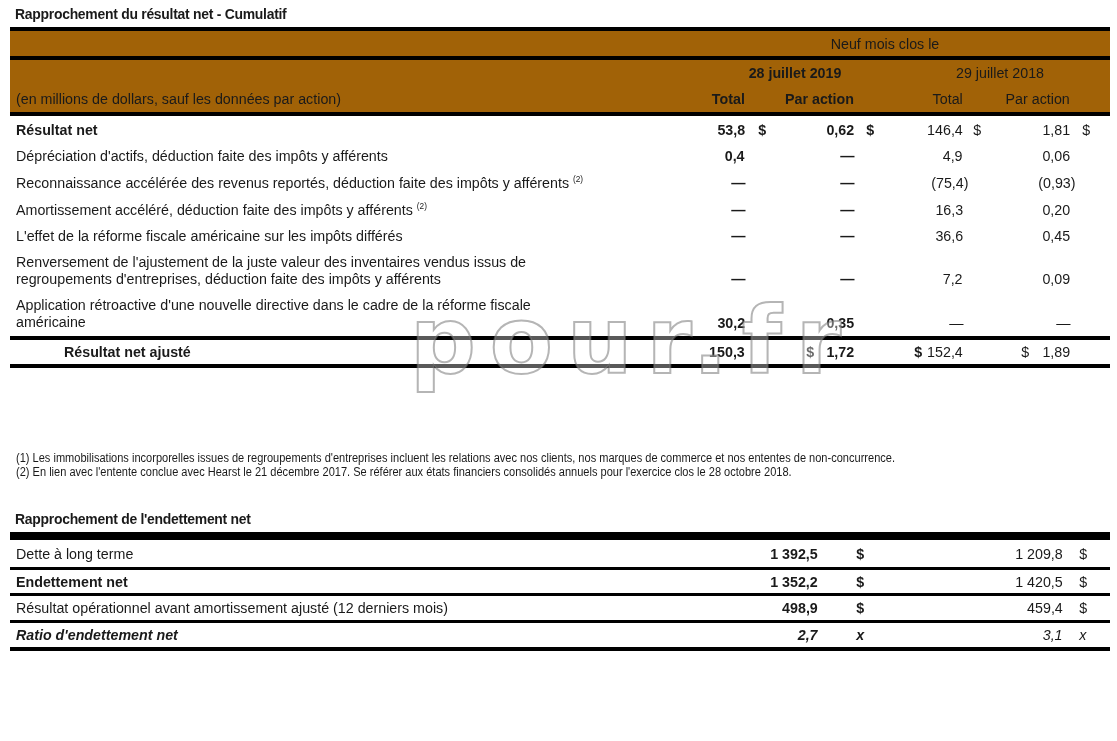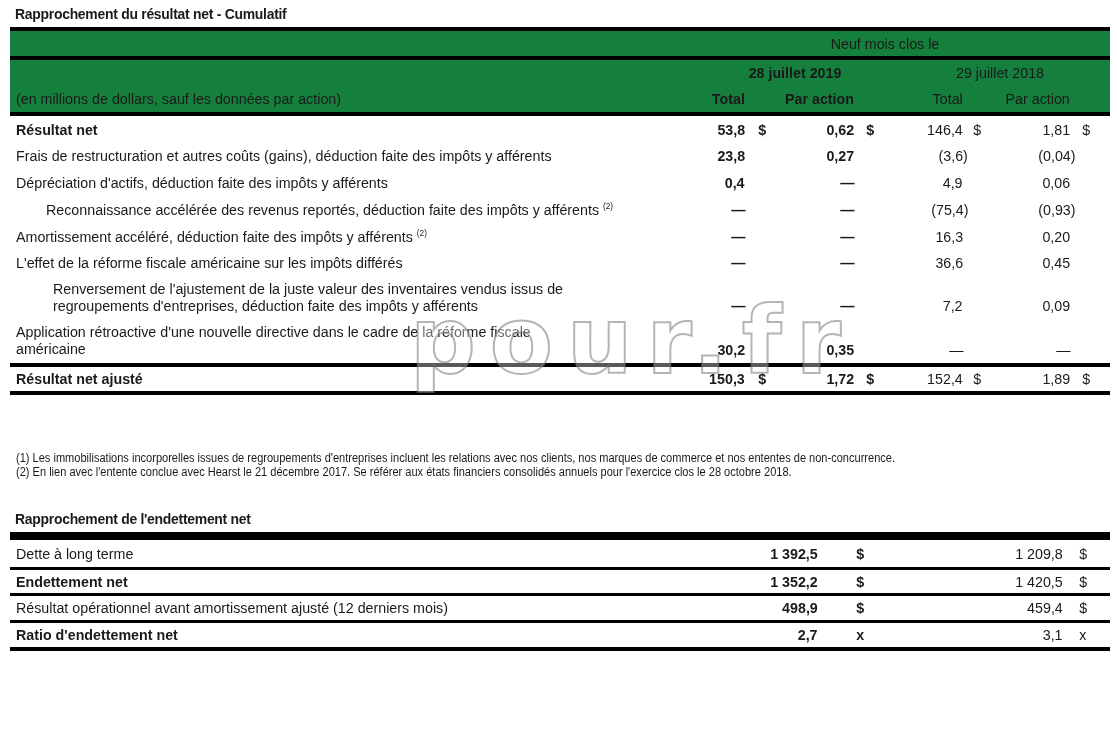--- a/index.html
+++ b/index.html
@@ -7,21 +7,21 @@
     width: 1117px; height: 741px; position: relative; overflow: hidden;
     font-family: "Liberation Sans", sans-serif; color: #1a1a1a;
   }
   .title {
     position: absolute; left: 15px; font-size: 15px; font-weight: bold;
     letter-spacing: -0.3px; transform: scaleX(0.93); transform-origin: left;
   }
   .table { position: absolute; left: 10px; width: 1100px; }
   .rule { height: 4px; background: #000; }
   .rule.thin { height: 3px; }
-  .band { background: #15803d; position: relative; padding-left: 35px; }
+  .band { background: #a16207; position: relative; padding-left: 35px; }
   .row { position: relative; font-size: 15.5px; }
   .cell { position: absolute; white-space: nowrap; transform: scaleX(0.92); }
   .lbl { left: 6px; transform-origin: left; }
   .r { text-align: right; transform-origin: right; }
   .c { text-align: center; transform-origin: center; }
   .b { font-weight: bold; }
   sup { font-size: 9px; vertical-align: 6px; }
   .lbl2 { position: absolute; left: 6px; line-height: 17px; transform: scaleX(0.92); transform-origin: left; white-space: nowrap; }
   .notes { position: absolute; left: 16px; top: 451px; font-size: 12px; line-height: 14px; transform: scaleX(0.92); transform-origin: left; white-space: nowrap; }
   .watermark {
@@ -57,38 +57,31 @@
     <div class="cell r b" style="right:365px;top:5px;">53,8</div>
     <div class="cell b" style="left:748px;top:5px;">$</div>
     <div class="cell r b" style="right:256px;top:5px;">0,62</div>
     <div class="cell b" style="left:856px;top:5px;">$</div>
     <div class="cell r" style="right:147px;top:5px;">146,4</div>
     <div class="cell" style="left:963px;top:5px;">$</div>
     <div class="cell r" style="right:40px;top:5px;">1,81</div>
     <div class="cell" style="left:1072px;top:5px;">$</div>
   </div>
 
-  <div class="row" style="height:27px;">
-    <div class="cell lbl" style="top:5px;">Frais de restructuration et autres coûts (gains), déduction faite des impôts y afférents</div>
-    <div class="cell r b" style="right:365px;top:5px;">23,8</div>
-    <div class="cell r b" style="right:256px;top:5px;">0,27</div>
-    <div class="cell r" style="right:142px;top:5px;">(3,6)</div>
-    <div class="cell r" style="right:35px;top:5px;">(0,04)</div>
-  </div>
 
   <div class="row" style="height:27px;">
     <div class="cell lbl" style="top:5px;">Dépréciation d'actifs, déduction faite des impôts y afférents</div>
     <div class="cell r b" style="right:365px;top:5px;">0,4</div>
     <div class="cell r b" style="right:256px;top:5px;">—</div>
     <div class="cell r" style="right:147px;top:5px;">4,9</div>
     <div class="cell r" style="right:40px;top:5px;">0,06</div>
   </div>
 
 
-  <div class="row" style="height:28px;margin-left:30px;">
+  <div class="row" style="height:28px;">
     <div class="cell lbl" style="top:5px;">
       <span>Reconnaissance accélérée des revenus reportés, déduction faite des impôts y afférents</span>
       <sup>(2)</sup>
     </div>
     <div class="cell r b" style="right:365px;top:5px;">—</div>
     <div class="cell r b" style="right:256px;top:5px;">—</div>
     <div class="cell r" style="right:142px;top:5px;">(75,4)</div>
     <div class="cell r" style="right:35px;top:5px;">(0,93)</div>
   </div>
 
@@ -104,21 +97,21 @@
   </div>
 
   <div class="row" style="height:26px;">
     <div class="cell lbl" style="top:3px;">L'effet de la réforme fiscale américaine sur les impôts différés</div>
     <div class="cell r b" style="right:365px;top:3px;">—</div>
     <div class="cell r b" style="right:256px;top:3px;">—</div>
     <div class="cell r" style="right:147px;top:3px;">36,6</div>
     <div class="cell r" style="right:40px;top:3px;">0,45</div>
   </div>
 
-  <div class="row" style="height:44px;margin-left:37px;">
+  <div class="row" style="height:44px;">
     <div class="lbl2" style="top:3px;">
       <span>Renversement de l'ajustement de la juste valeur des inventaires vendus issus de</span><br>
       <span>regroupements d'entreprises, déduction faite des impôts y afférents</span>
     </div>
     <div class="cell r b" style="right:365px;top:20px;">—</div>
     <div class="cell r b" style="right:256px;top:20px;">—</div>
     <div class="cell r" style="right:147px;top:20px;">7,2</div>
     <div class="cell r" style="right:40px;top:20px;">0,09</div>
   </div>
 
@@ -128,21 +121,21 @@
       <span>américaine</span>
     </div>
     <div class="cell r b" style="right:365px;top:20px;">30,2</div>
     <div class="cell r b" style="right:256px;top:20px;">0,35</div>
     <div class="cell r" style="right:147px;top:20px;">—</div>
     <div class="cell r" style="right:40px;top:20px;">—</div>
   </div>
 
   <div class="rule"></div>
 
-  <div class="row" style="height:24px;">
+  <div class="row" style="height:24px;margin-left:48px;">
     <div class="cell lbl b" style="top:3px;">Résultat net ajusté</div>
     <div class="cell r b" style="right:365px;top:3px;">150,3</div>
     <div class="cell b" style="left:748px;top:3px;">$</div>
     <div class="cell r b" style="right:256px;top:3px;">1,72</div>
     <div class="cell b" style="left:856px;top:3px;">$</div>
     <div class="cell r" style="right:147px;top:3px;">152,4</div>
     <div class="cell" style="left:963px;top:3px;">$</div>
     <div class="cell r" style="right:40px;top:3px;">1,89</div>
     <div class="cell" style="left:1072px;top:3px;">$</div>
   </div>
@@ -177,21 +170,21 @@
   </div>
   <div class="rule thin"></div>
   <div class="row" style="height:24px;">
     <div class="cell lbl" style="top:3px;">Résultat opérationnel avant amortissement ajusté (12 derniers mois)</div>
     <div class="cell r b" style="right:292px;top:3px;">498,9</div>
     <div class="cell b" style="left:846px;top:3px;">$</div>
     <div class="cell r" style="right:47px;top:3px;">459,4</div>
     <div class="cell" style="left:1069px;top:3px;">$</div>
   </div>
   <div class="rule thin"></div>
-  <div class="row" style="height:24px;">
+  <div class="row" style="height:24px;font-style:italic;">
     <div class="cell lbl b" style="top:3px;">Ratio d'endettement net</div>
     <div class="cell r b" style="right:292px;top:3px;">2,7</div>
     <div class="cell b" style="left:846px;top:3px;">x</div>
     <div class="cell r" style="right:47px;top:3px;">3,1</div>
     <div class="cell" style="left:1069px;top:3px;">x</div>
   </div>
   <div class="rule"></div>
 </div>
 
 <div class="watermark">pour.fr</div>

